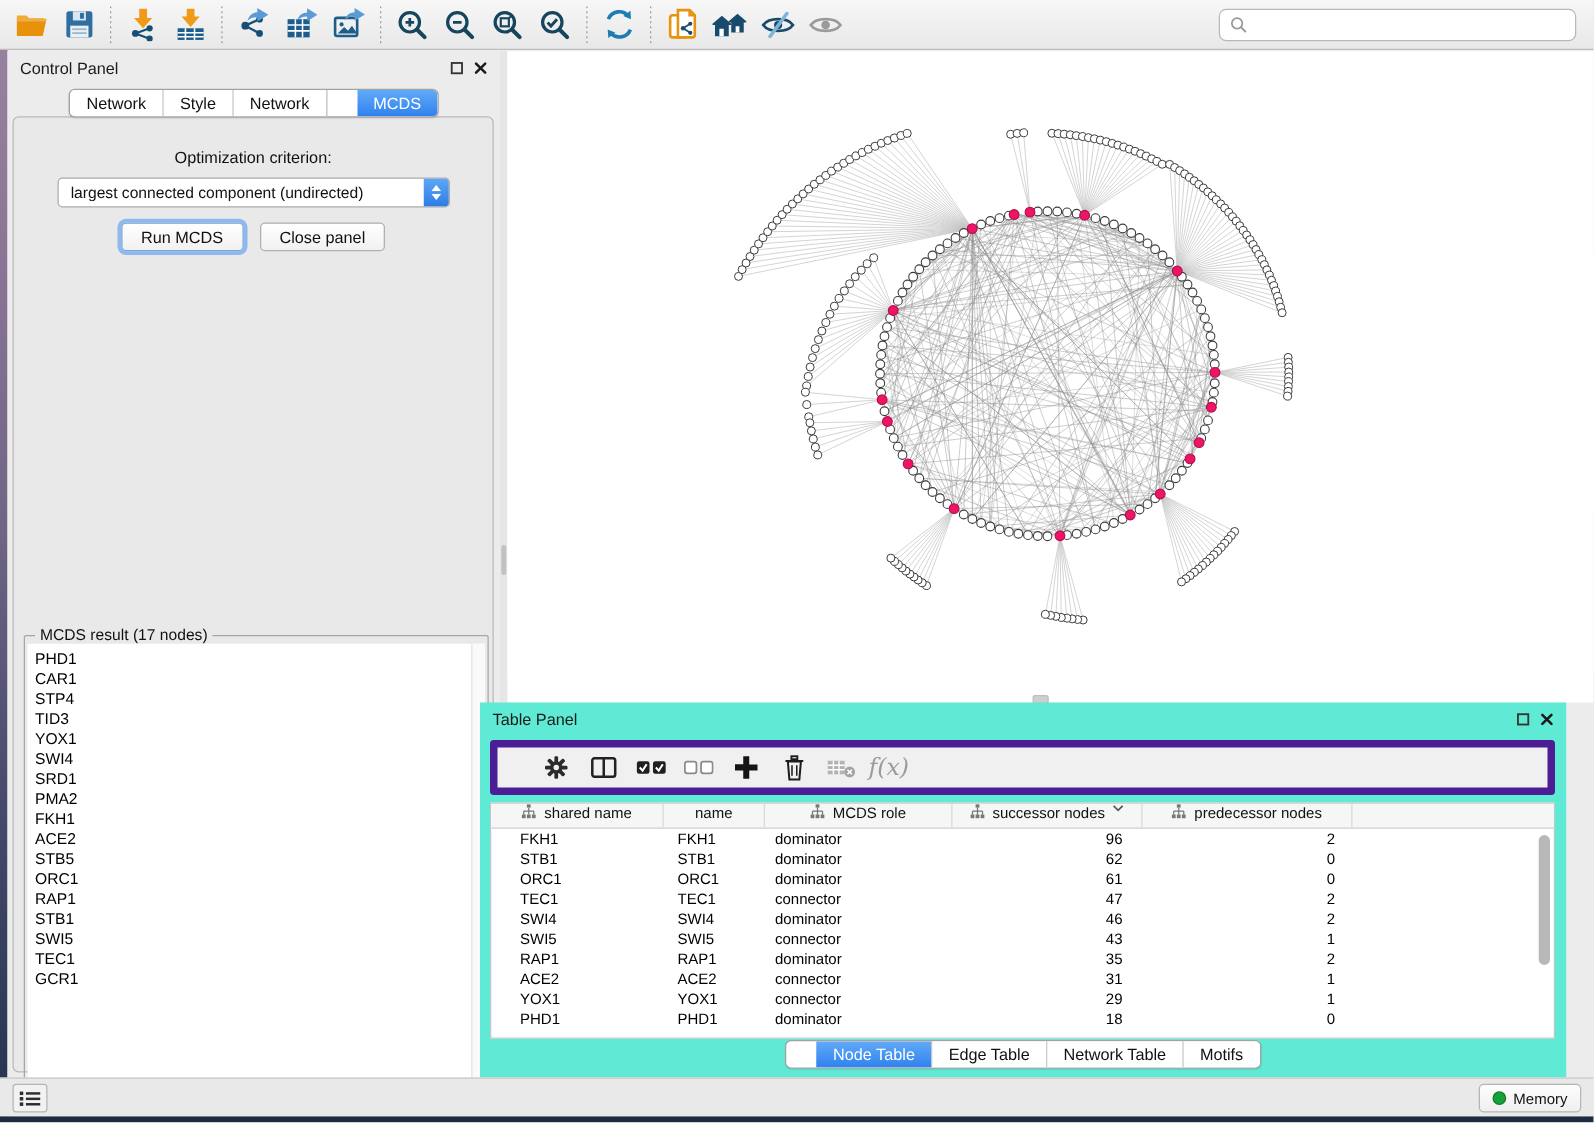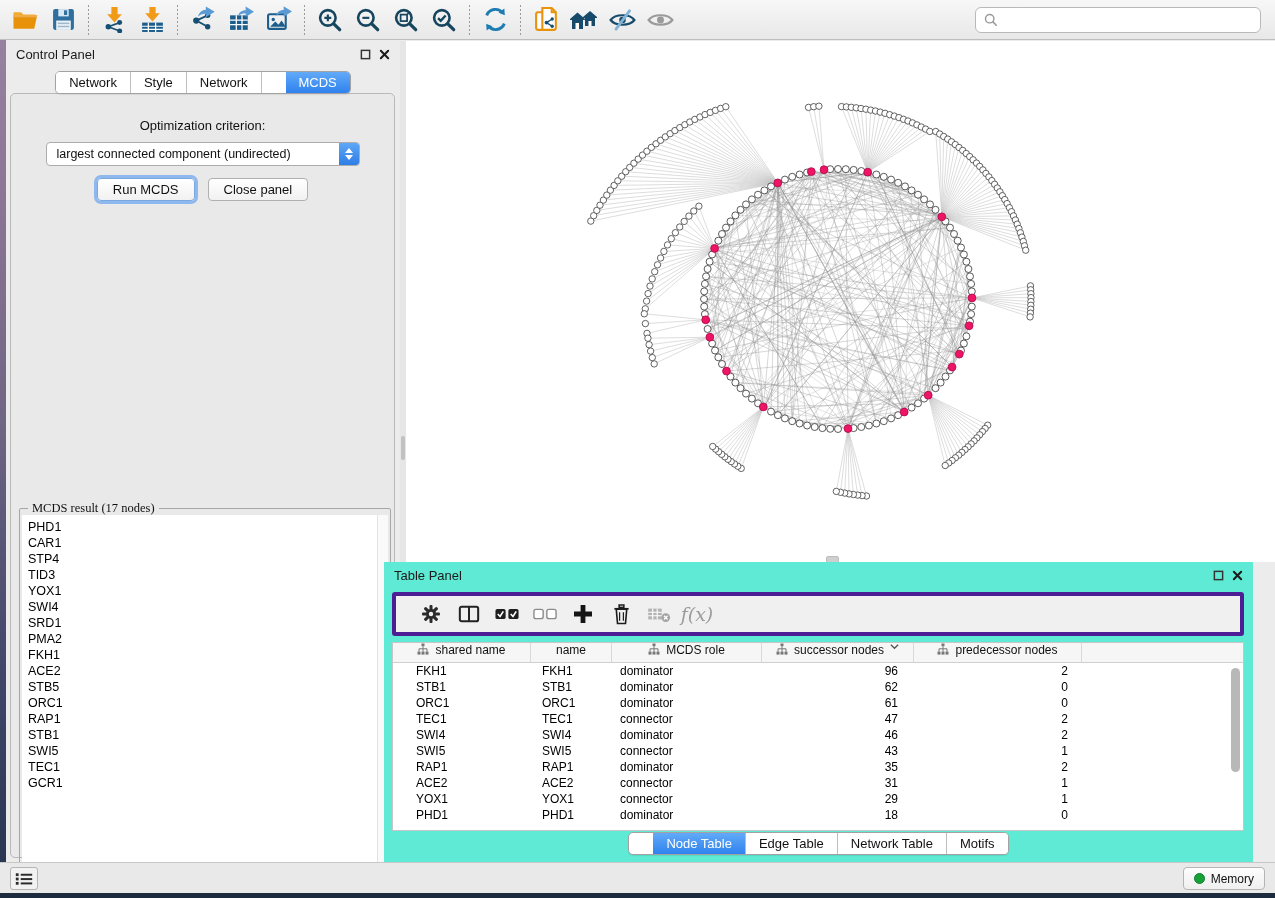--- a/index.html
+++ b/index.html
@@ -40,21 +40,21 @@
   #criterion .val { font-size:12.5px; color:#111; padding-left:10px; flex:1; white-space:nowrap; overflow:hidden; }
   #criterion .stepper { width:20px; height:22px; margin:0; border-radius:0 3px 3px 0;
     background:linear-gradient(#5ea7f8,#2d7de4); display:flex; flex-direction:column; align-items:center; justify-content:center; gap:2px; }
   .btn-row { display:flex; justify-content:center; gap:13px; margin-top:12px; }
   .mac-btn { font-size:13px; color:#111; background:linear-gradient(#ffffff,#f1f1f1);
     border:1px solid #b0b0b0; border-radius:4px; padding:3px 15px; font-family:"Liberation Sans",sans-serif; }
   .mac-btn.focus-ring { box-shadow:0 0 0 3px rgba(112,167,239,.75); border-color:#7aa8e0; }
 
   #mcds-group { position:absolute; left:8px; top:414px; width:372px; height:372px;
     border:1px solid #a6a6a6; border-radius:2px; }
-  #mcds-legend { position:absolute; left:8px; top:-8px; background:#e9e9e9; padding:0 4px; font-size:12.5px; color:#111;font-family:Liberation Serif, serif; }
+  #mcds-legend { position:absolute; left:8px; top:-8px; background:#e9e9e9; padding:0 4px; font-size:12.5px; color:#111; }
   #mcds-list-wrap { position:absolute; left:2px; top:6px; right:2px; bottom:2px; background:#fff; display:flex; }
   #mcds-list { flex:1; list-style:none; padding:4px 0 0 6px; }
   #mcds-list li { font-size:12.5px; line-height:16px; color:#000; }
   #mcds-scroll { width:11px; background:#fafafa; border-left:1px solid #e3e3e3; }
 
   
   #v-splitter { position:absolute; left:400px; top:41px; width:6px; height:821px; background:#e6e6e6; }
   #v-handle { position:absolute; left:1px; top:395px; width:4px; height:24px; border-radius:2px; background:#c2c2c2; }
   #h-handle { position:absolute; left:826px; top:556px; width:13px; height:7px; border-radius:2px; background:#cfcfcf; border:1px solid #bdbdbd; }
 
@@ -66,21 +66,21 @@
   .light { width:12px; height:12px; border-radius:50%; }
   .light.red { background:#ff5f57; border:1px solid #e1443d; }
   .light.yellow { background:#febc2e; border:1px solid #d89e24; }
   .light.green { background:#28c840; border:1px solid #1faf38; }
   #net-title { position:absolute; left:0; right:0; text-align:center; font-size:12.5px; color:#222; }
   #net-canvas { position:relative; width:869px; height:500px; background:#fff; }
 
   
   #table-panel { position:absolute; left:384px; top:562px; width:869px; height:300px; background:#5eead4; }
   #tp-toolbar { position:absolute; left:8px; right:9px; top:30px; height:44px; background:#f0f0f0;
-    border:4px solid #4c1d95; border-radius:3px; display:flex; align-items:center; padding-left:16px; gap:0; }
+    border:6px solid #4c1d95; border-radius:3px; display:flex; align-items:center; padding-left:28px; gap:0; }
   .tpbtn { width:38px; height:36px; display:flex; align-items:center; justify-content:center; }
   .fx { font-family:"DejaVu Serif", serif; font-style:italic; color:#9b9b9b; font-size:19px; }
 
   #tp-table { position:absolute; left:8px; right:9px; top:80px; height:189px; background:#fff; border:1px solid #c6c6c6; overflow:hidden; }
   #tp-header { display:flex; height:20px; background:#f6f6f6; border-bottom:1px solid #cfcfcf; }
   .hcell { display:flex; align-items:flex-start; justify-content:center; gap:6px; font-size:12px; color:#111;
     border-right:1px solid #d9d9d9; height:100%; }
   .c1{width:138px;} .c2{width:81px;} .c3{width:150px;} .c4{width:152px;} .c5{width:168px;} .c6{flex:1; border-right:none;}
   .trow { display:flex; height:16px; }
   .tcell { font-size:12px; color:#000; line-height:16px; white-space:nowrap; }

